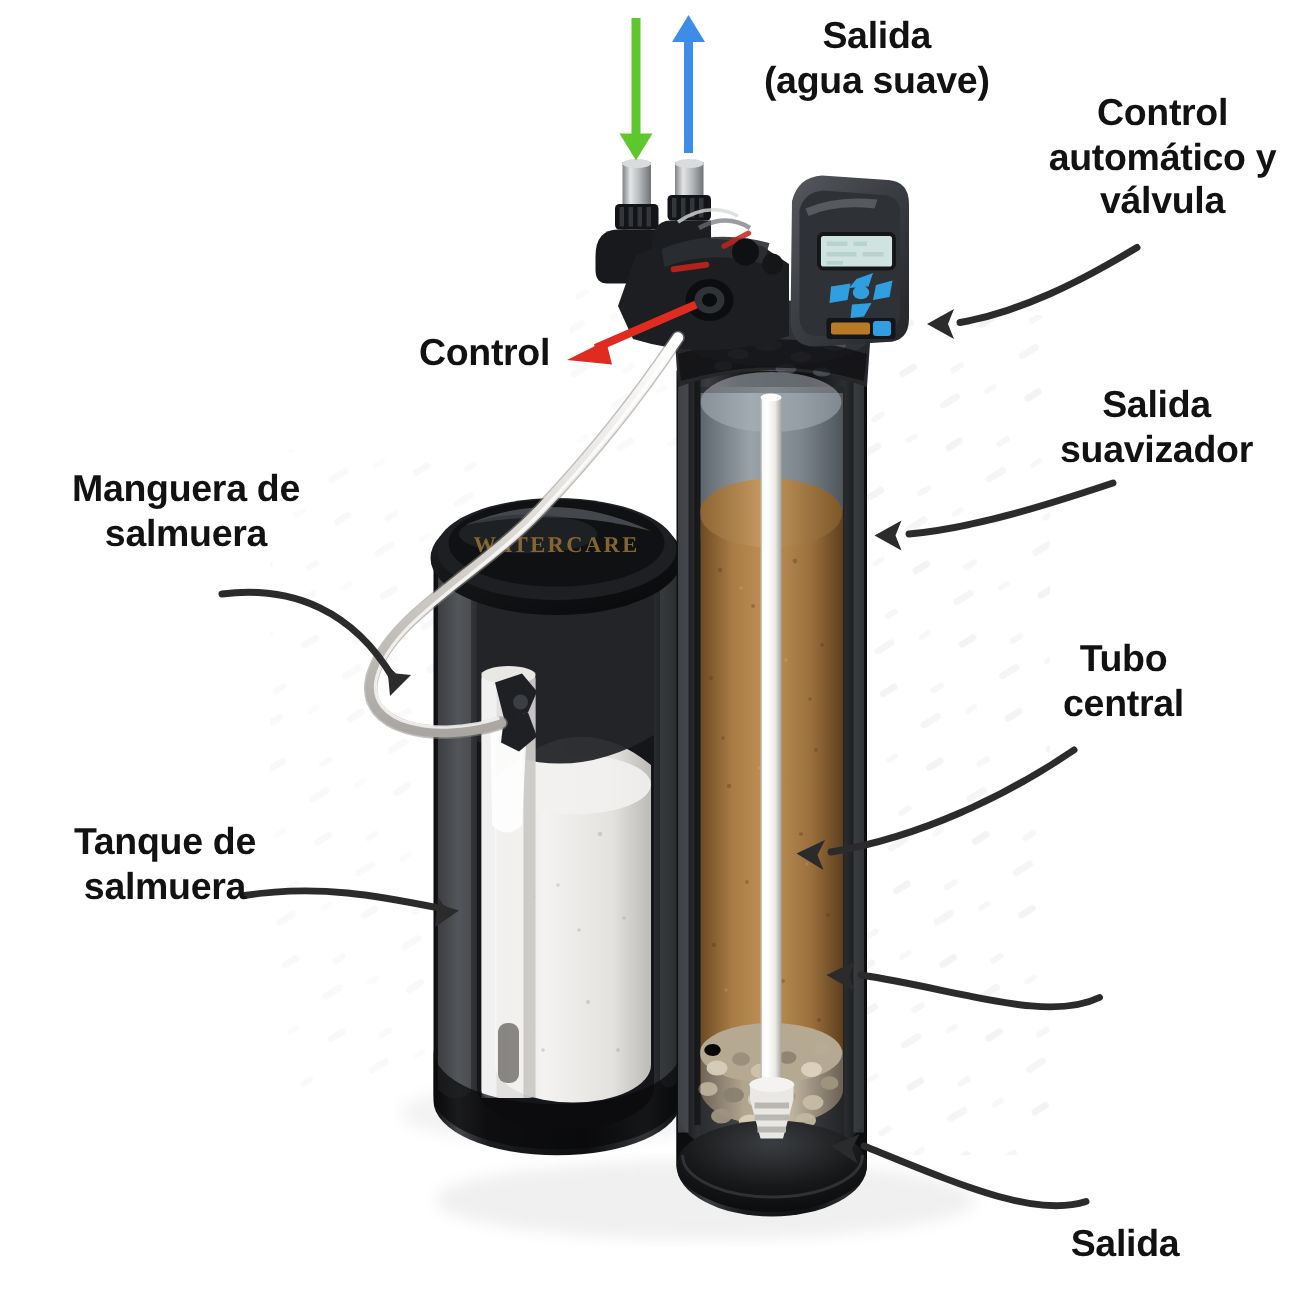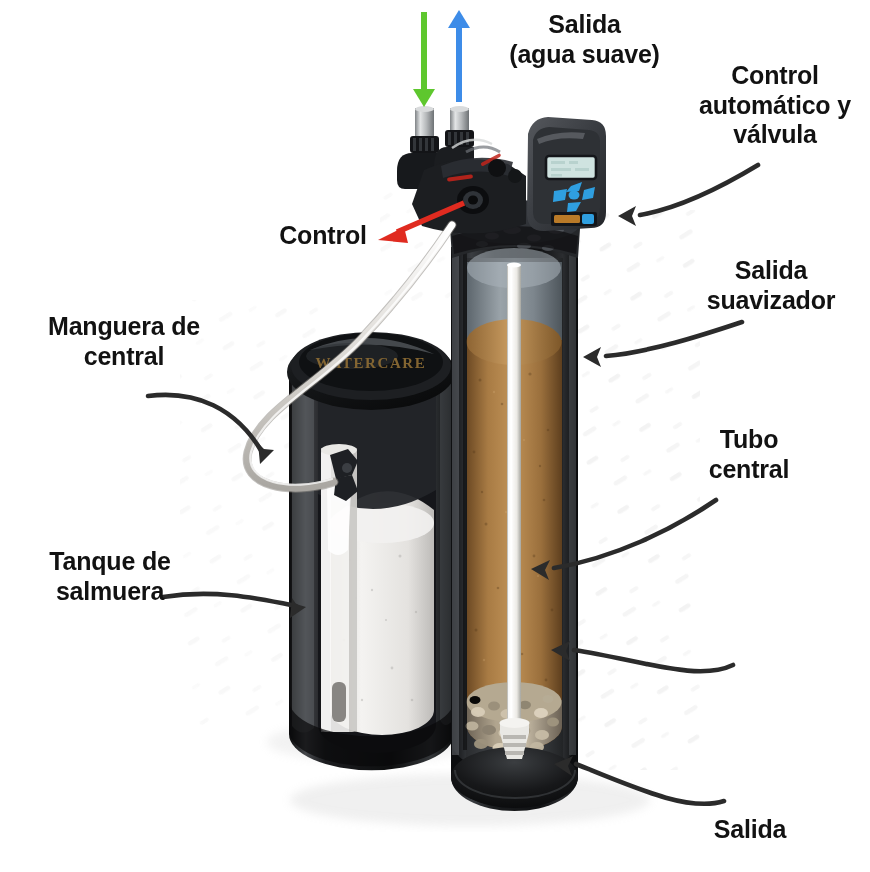--- a/index.html
+++ b/index.html
@@ -425,17 +425,17 @@
   <div class="label" style="left:684px;top:61px;width:182px;">Control
 automático y
 válvula</div>
   <div class="label" style="left:258px;top:221px;width:130px;">Control</div>
   <div class="label" style="left:678px;top:256px;width:186px;">Salida
 suavizador</div>
   <div class="label" style="left:676px;top:425px;width:146px;">Tubo
 central</div>
   <div class="label" style="left:680px;top:815px;width:140px;">Salida</div>
   <div class="label" style="left:14px;top:312px;width:220px;">Manguera de
-central</div>
+salmuera</div>
   <div class="label" style="left:8px;top:547px;width:204px;">Tanque de
 salmuera</div>
 
 </div>
 
 </body></html>

